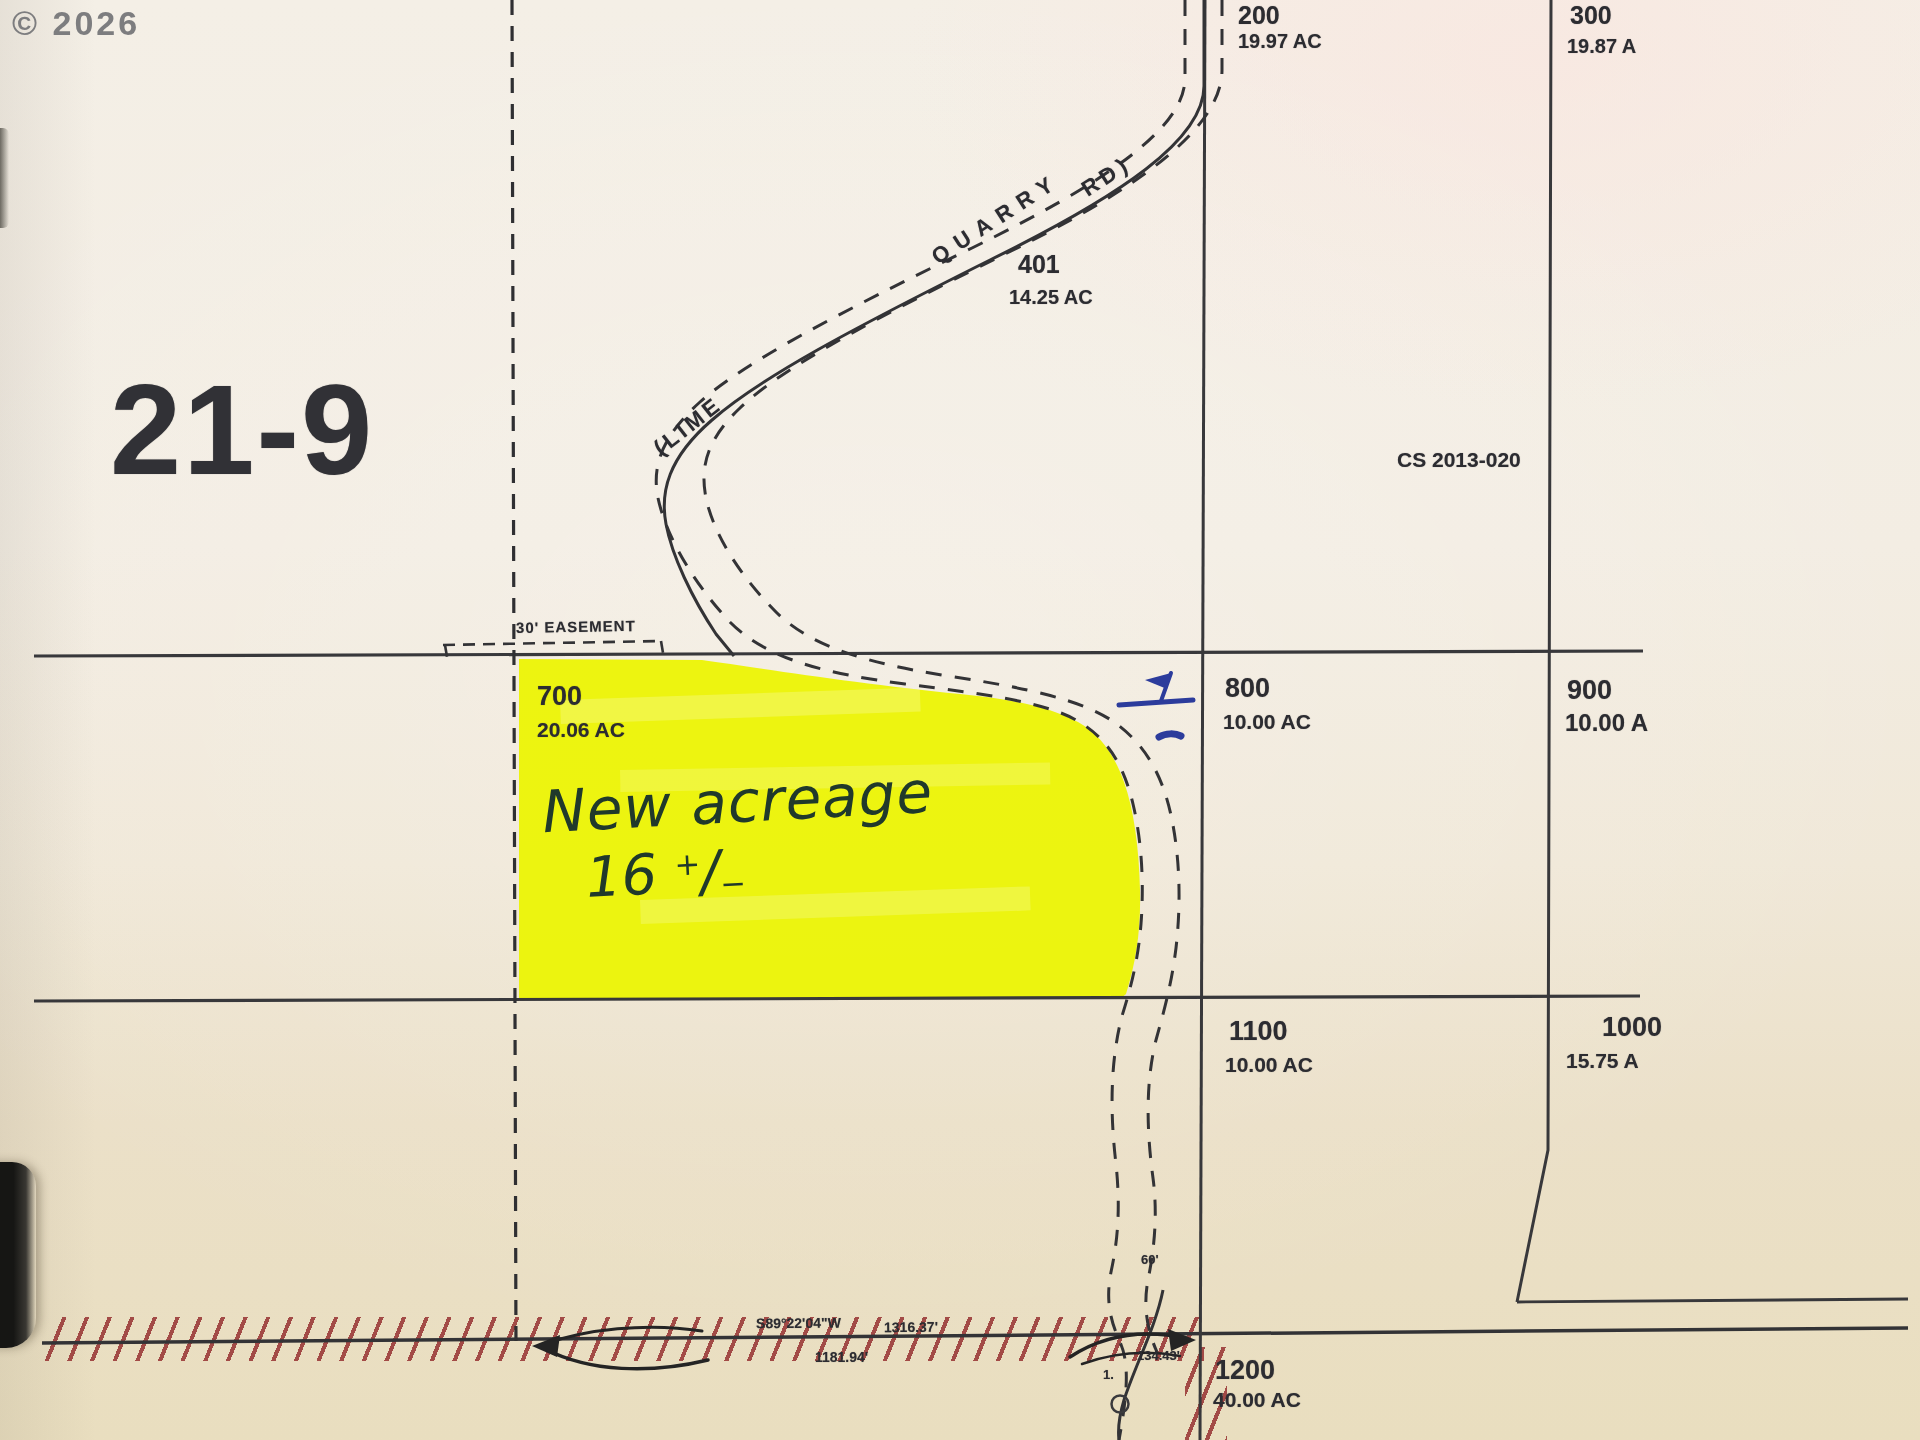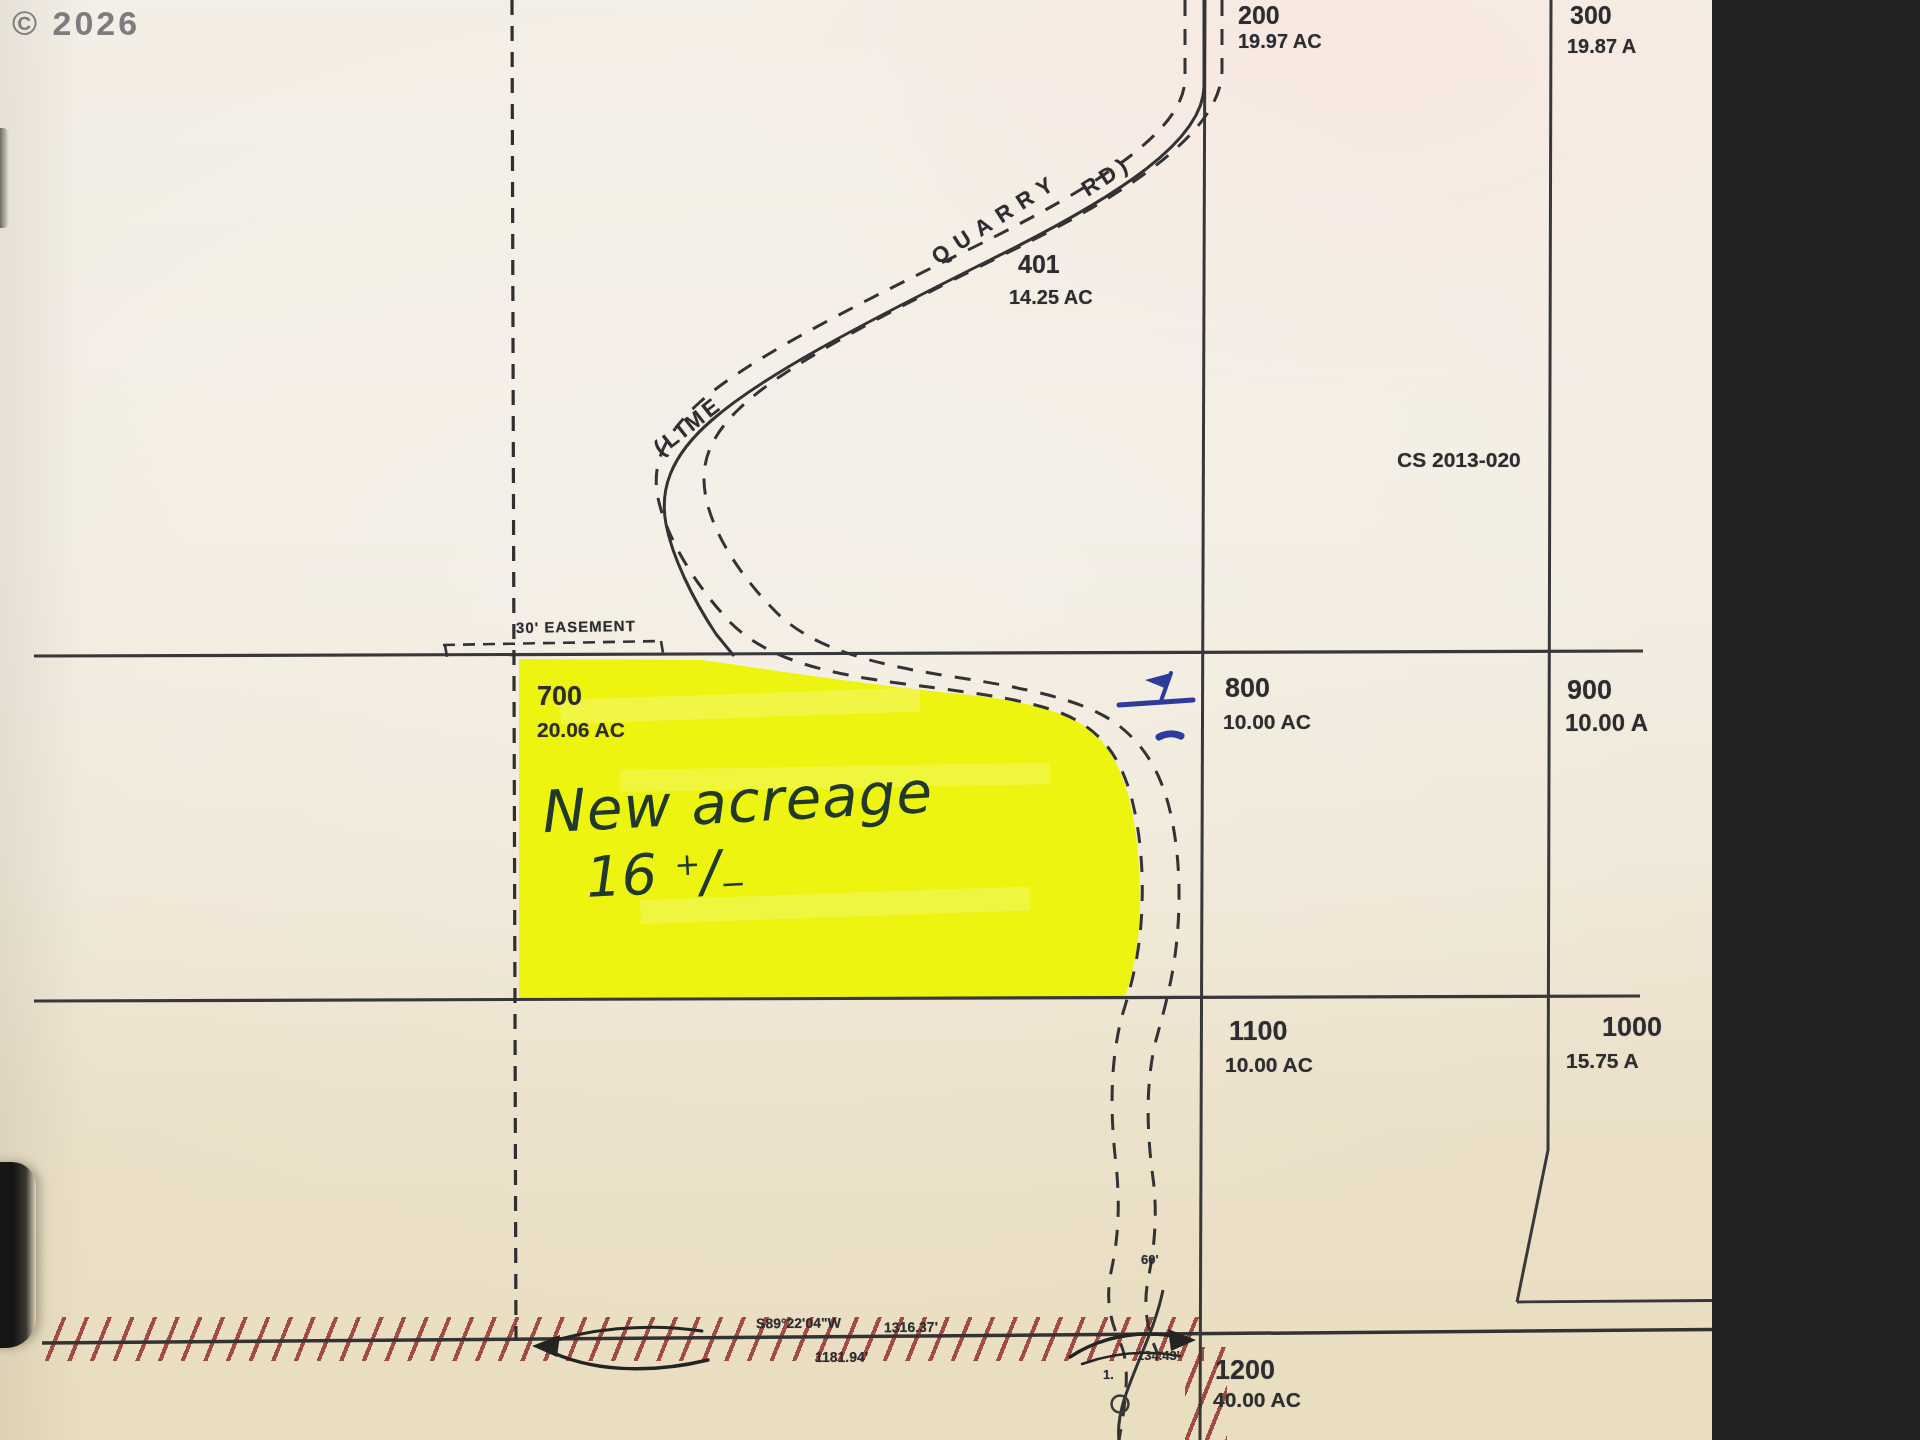--- a/index.html
+++ b/index.html
@@ -1,17 +1,17 @@
 <!DOCTYPE html>
 <html><head>
 <meta charset="utf-8">
 <style>
   html,body{margin:0;padding:0;background:#222;}
   .stage{
-    position:relative;width:1712px;height:1440px;overflow:hidden;
+    position:relative;width:1920px;height:1440px;overflow:hidden;
     font-family:"Liberation Sans",sans-serif;
   }
   
   .paper{
     position:absolute;inset:0;
     background:linear-gradient(180deg,#f4efe6 0%,#f3ede3 38%,#f0e8d8 60%,#ebe0c8 78%,#e9debf 100%);
   }
   .paper::before{
     content:"";position:absolute;inset:0;
     background:radial-gradient(ellipse 900px 500px at 80% 4%,rgba(250,229,223,.65),transparent 70%);
@@ -142,20 +142,21 @@
 
     <g stroke="#2c3c9c" fill="none" stroke-linecap="round">
       <path d="M1171 673 L1161 701" stroke-width="4"></path>
       <path d="M1171 673 L1145 680 L1167 689 Z" fill="#2c3c9c" stroke="none"></path>
       <path d="M1119 705 L1193 700" stroke-width="5"></path>
       <path d="M1159 737 C1166 733 1175 733 1181 736" stroke-width="7"></path>
     </g>
   </svg>
 
   <div class="lbl wm">© 2026</div>
+  <div class="lbl sheet">21-9</div>
 
   <div class="lbl id l400i">200</div>
   <div class="lbl ac l400a">19.97 AC</div>
   <div class="lbl id l300i">300</div>
   <div class="lbl ac l300a">19.87 A</div>
   <div class="lbl id l401i">401</div>
   <div class="lbl ac l401a">14.25 AC</div>
   <div class="lbl cs">CS 2013-020</div>
   <div class="lbl easement">30' EASEMENT</div>
 

